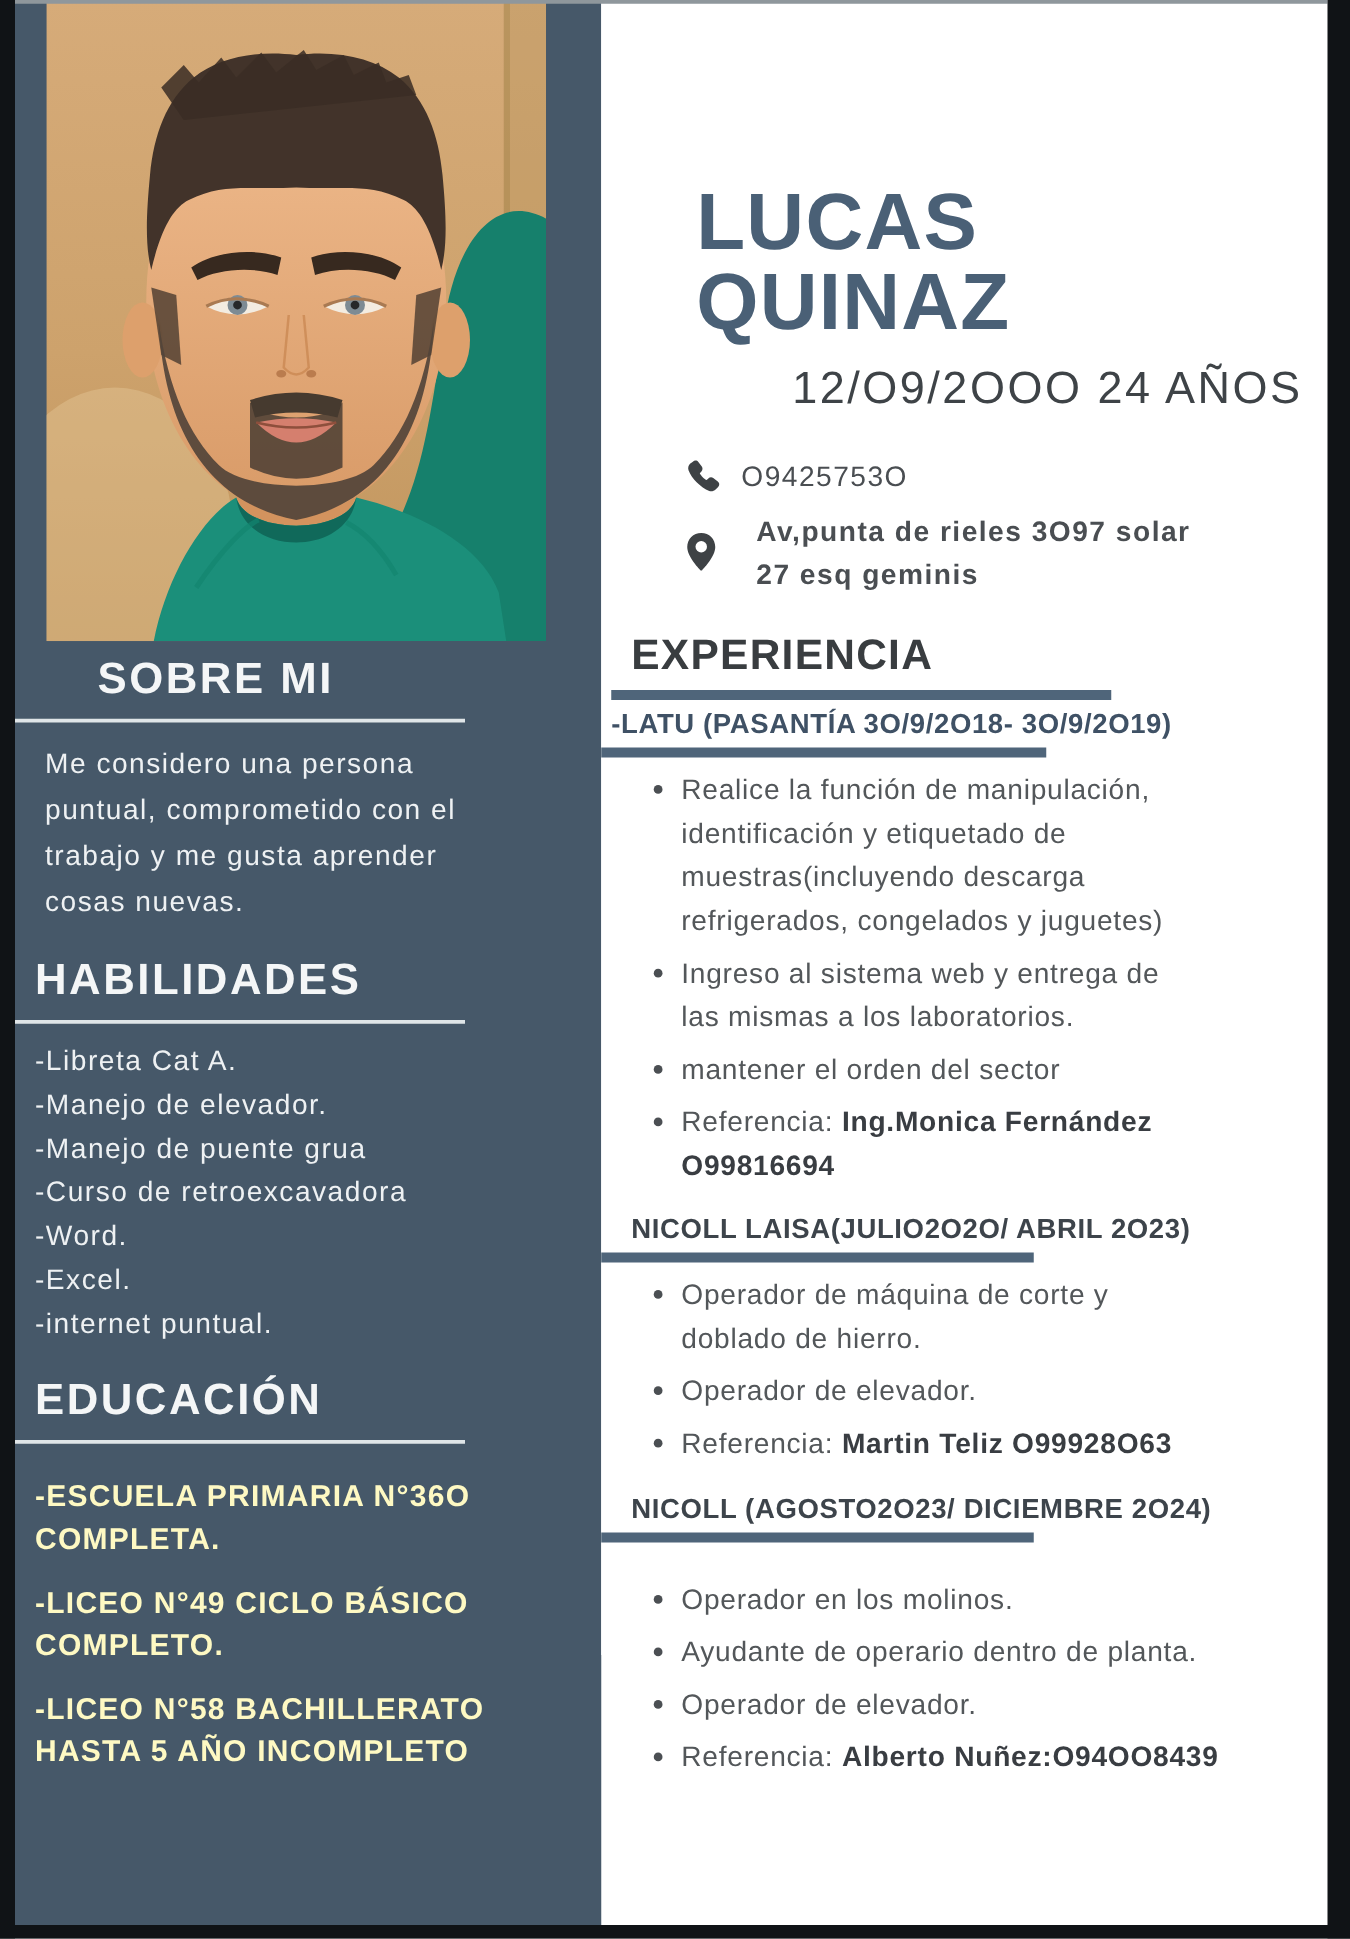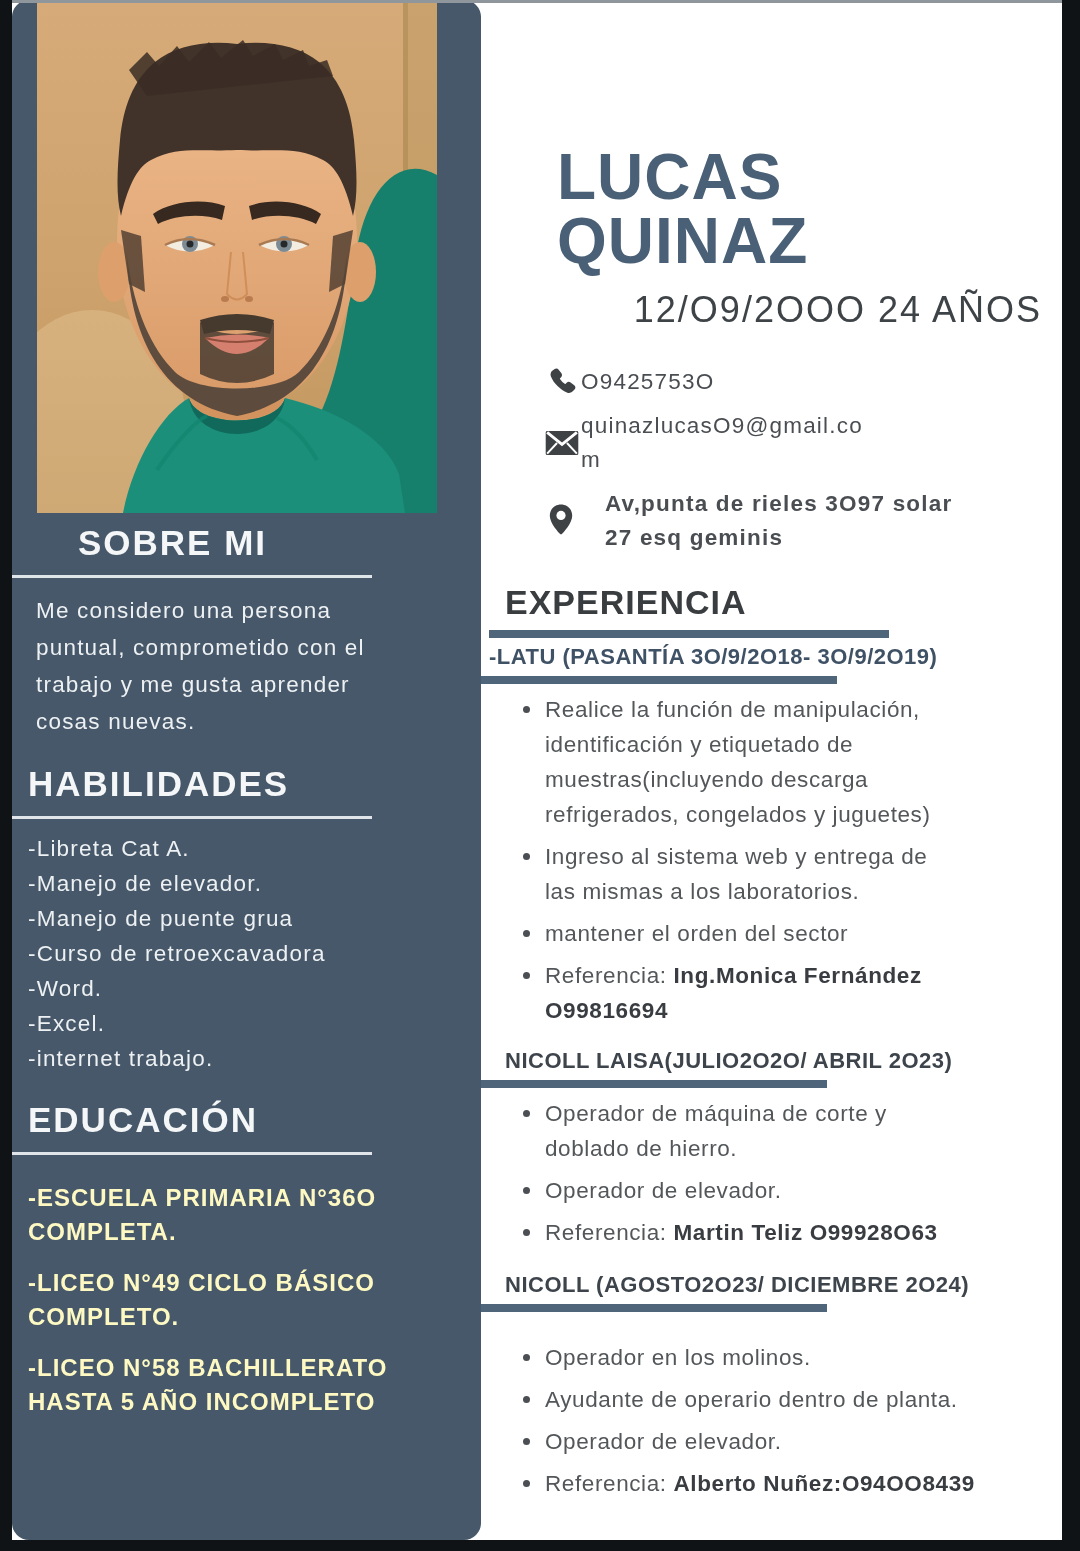--- a/index.html
+++ b/index.html
@@ -10,21 +10,21 @@
   }
   
   .edge-left{position:absolute;left:0;top:0;width:12px;height:100%;background:#101316;z-index:6;}
   .edge-right{position:absolute;right:0;top:0;width:18px;height:100%;background:#101316;z-index:6;}
   .edge-bottom{position:absolute;left:0;bottom:0;width:100%;height:11px;background:#101316;z-index:7;}
   .top-hairline{position:absolute;left:12px;right:18px;top:0;height:3px;background:#8f979c;z-index:5;}
 
   
   .sidebar{
     position:absolute;left:12px;top:0;width:469px;height:1540px;
-    background:#465869;color:#f2f4f6;border-radius:17px;
+    background:#465869;color:#f2f4f6;
   }
   .photo{width:400px;height:513px;margin-left:25px;overflow:hidden;}
   .photo svg{display:block;width:100%;height:100%;}
   .side-section{padding:0 14px 0 16px;}
   .side-title{
     font-size:35px;font-weight:700;letter-spacing:2px;color:#f4f6f7;
     margin:24px 0 0 0;
   }
   .about-title{margin-left:50px;margin-top:10px;}
   .side-rule{height:3px;background:#dfe5e8;width:360px;margin:12px 0 0 -16px;}
@@ -51,21 +51,21 @@
     margin:145px 0 0 52px;font-size:64px;font-weight:700;letter-spacing:1px;
     color:#4a6076;line-height:1;
   }
   .birth{
     margin:16px 0 0 53px;font-size:36px;letter-spacing:2px;color:#3e4347;text-align:right;
   }
   .contacts{margin:34px 0 0 40px;}
   .contact-row{display:flex;align-items:center;margin-bottom:10px;}
   .contact-row .cicon{flex:0 0 34px;display:flex;justify-content:flex-start;}
   .contact-text{
-    margin-left:2px;font-size:22.5px;line-height:34px;letter-spacing:1.2px;
+    margin-left:14px;font-size:22.5px;line-height:34px;letter-spacing:1.2px;
     color:#4a4e52;white-space:pre-line;
   }
   .row-address .contact-text{margin-left:26px;font-weight:bold;}
 
   .exp-title{
     margin:28px 0 0 0;font-size:34px;font-weight:700;letter-spacing:1px;color:#393d40;
   }
   .bar{height:8px;background:#4f657a;}
   .bar-main{width:400px;margin:8px 0 6px -16px;}
   .job-bar{margin:6px 0 8px -24px;}
@@ -177,21 +177,21 @@
   <li>-Manejo de elevador.</li>
 
   <li>-Manejo de puente grua</li>
 
   <li>-Curso de retroexcavadora</li>
 
   <li>-Word.</li>
 
   <li>-Excel.</li>
 
-  <li>-internet trabajo.</li>
+  <li>-internet puntual.</li>
 </ul>
     </section>
 
     <section class="side-section">
       <h2 class="side-title">EDUCACIÓN</h2>
       <div class="side-rule"></div>
       <ul class="edu-list">
   <li>-ESCUELA PRIMARIA N°36O
 COMPLETA.</li>
 
@@ -209,31 +209,20 @@
     <div class="birth">12/O9/2OOO 24 AÑOS</div>
 
     <div class="contacts">
       <div class="contact-row">
         <span class="cicon">
           <svg width="32" height="32" viewBox="0 0 22 22">
               <path fill="#3e4245" d="M6.4 2.3c.9-.9 2.3-.8 3 .2l1.9 2.5c.6.8.5 2-.2 2.7l-.9.9c.5 1.2 2.6 3.3 3.8 3.8l.9-.9c.7-.7 1.9-.8 2.7-.2l2.5 1.9c1 .7 1.1 2.1.2 3l-1.4 1.4c-.9.9-2.3 1.2-3.5.8-2.4-.9-4.8-2.6-6.8-4.6s-3.7-4.4-4.6-6.8c-.4-1.2-.1-2.6.8-3.5z"></path>
             </svg>
         </span>
         <div class="contact-text">O9425753O</div>
-      </div>
-      <div class="contact-row">
-        <span class="cicon">
-          <svg width="34" height="26" viewBox="0 0 24 18">
-              <rect x="0.5" y="0.5" width="23" height="17" rx="1" fill="#3e4245"></rect>
-              <path d="M1.5 1.5 L12 10 L22.5 1.5" stroke="#ffffff" stroke-width="2" fill="none"></path>
-              <path d="M1.5 16.5 L8.5 9 M22.5 16.5 L15.5 9" stroke="#ffffff" stroke-width="1.4" fill="none"></path>
-            </svg>
-        </span>
-        <div class="contact-text">quinazlucasO9@gmail.co
-m</div>
       </div>
       <div class="contact-row row-address">
         <span class="cicon">
           <svg width="32" height="56" viewBox="0 0 30 34">
               <path fill="#3e4245" d="M15 1.5 C9 1.5 4.5 6.1 4.5 12 c0 7 8.3 15.7 9.8 17.3 c0.4 0.4 1 0.4 1.4 0 C17.2 27.7 25.5 19 25.5 12 C25.5 6.1 21 1.5 15 1.5 Z"></path>
               <circle cx="15" cy="11.8" r="4.3" fill="#ffffff"></circle>
             </svg>
         </span>
         <div class="contact-text">Av,punta de rieles 3O97 solar
 27 esq geminis</div>

